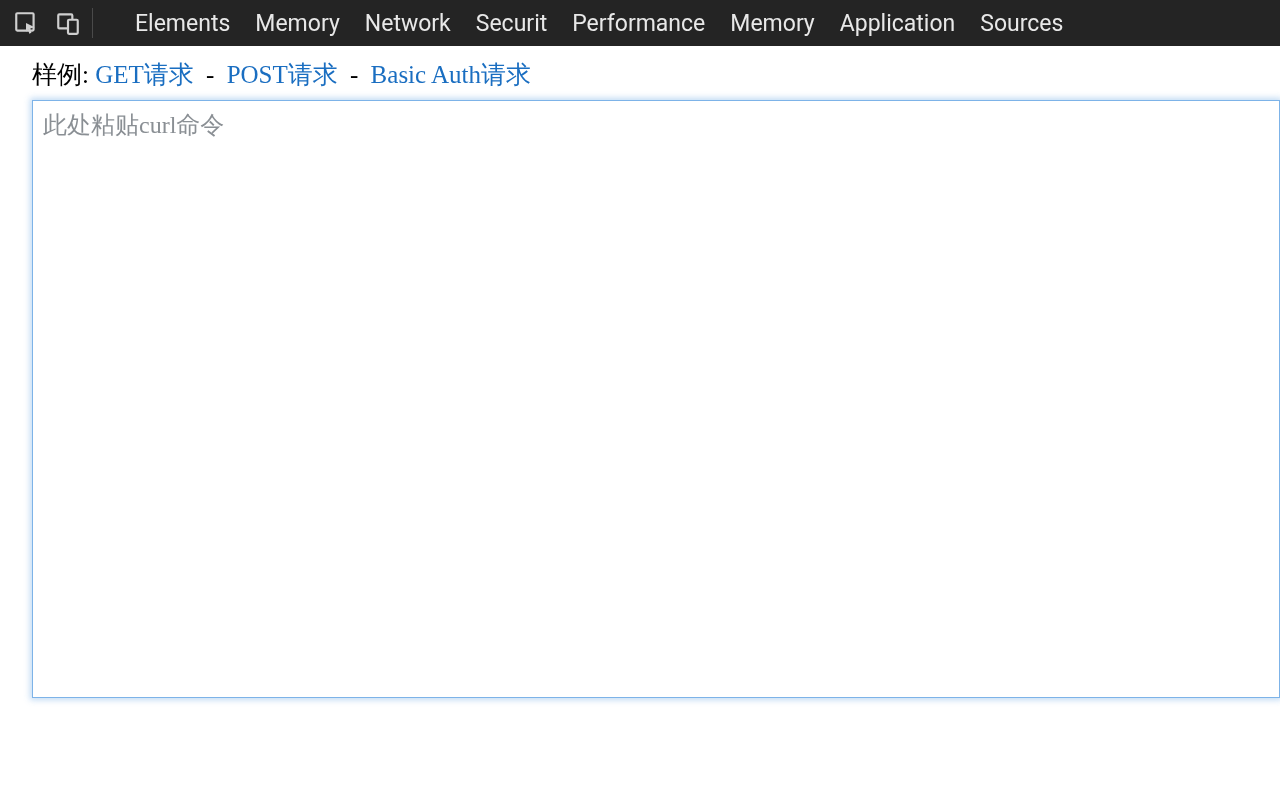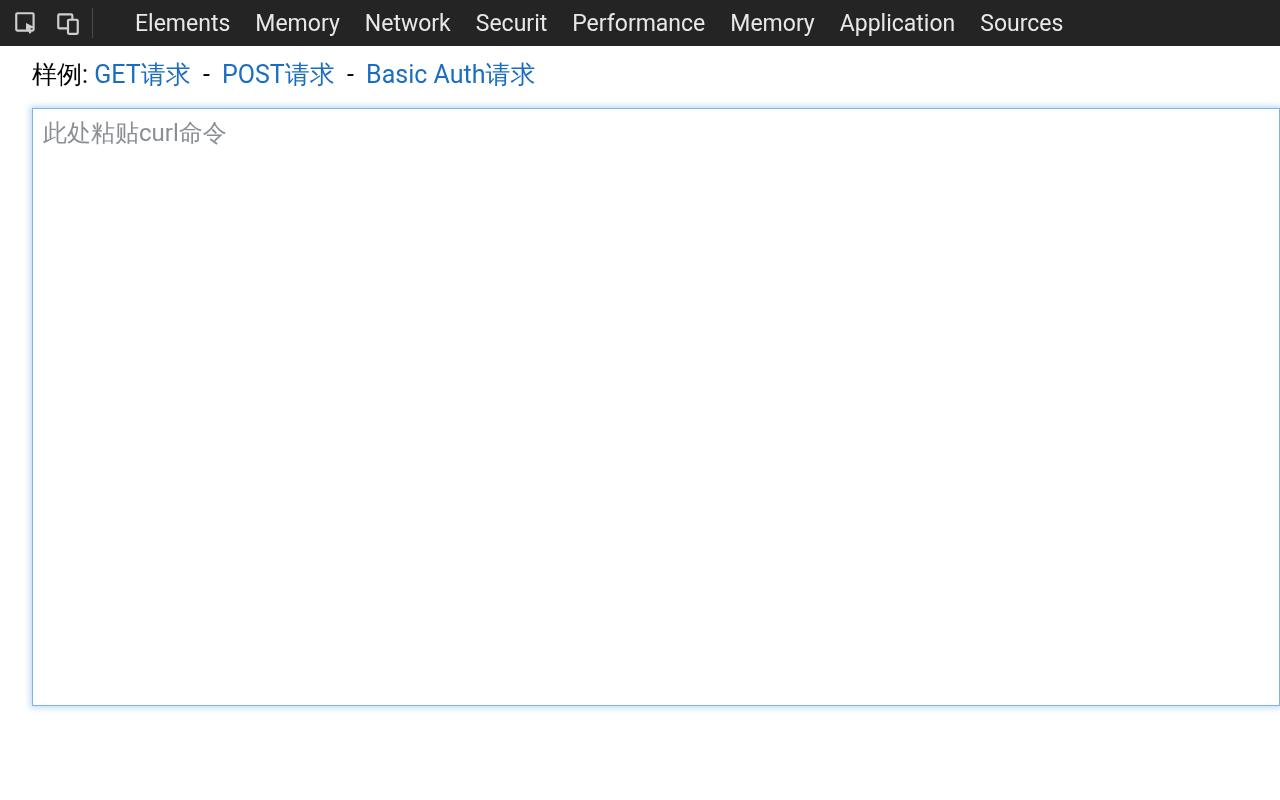--- a/index.html
+++ b/index.html
@@ -52,37 +52,38 @@
       gap: 25px;
       padding-left: 24px;
     }
     .tab {
       cursor: pointer;
       color: #e8e8e8;
       font-weight: 400;
     }
     .content {
       padding: 10px 0 0 32px;
+      font-family: Liberation Serif, serif;
     }
     .examples-row {
       font-size: 25px;
       line-height: 1.5;
       color: #000;
     }
     .examples-row a {
       color: #1a6ec1;
       text-decoration: none;
       cursor: pointer;
     }
     .sep {
       color: #000;
       padding: 0 6px;
     }
     .curl-input {
-      margin-top: 14px;
+      margin-top: 6px;
       width: 1248px;
       height: 598px;
       border: 1px solid #7db3e8;
       outline: none;
       box-shadow: 0 0 6px 2px rgba(120, 175, 230, 0.45);
       font-size: 24px;
       font-family: inherit;
       padding: 8px 10px;
       color: #333;
       resize: none;

